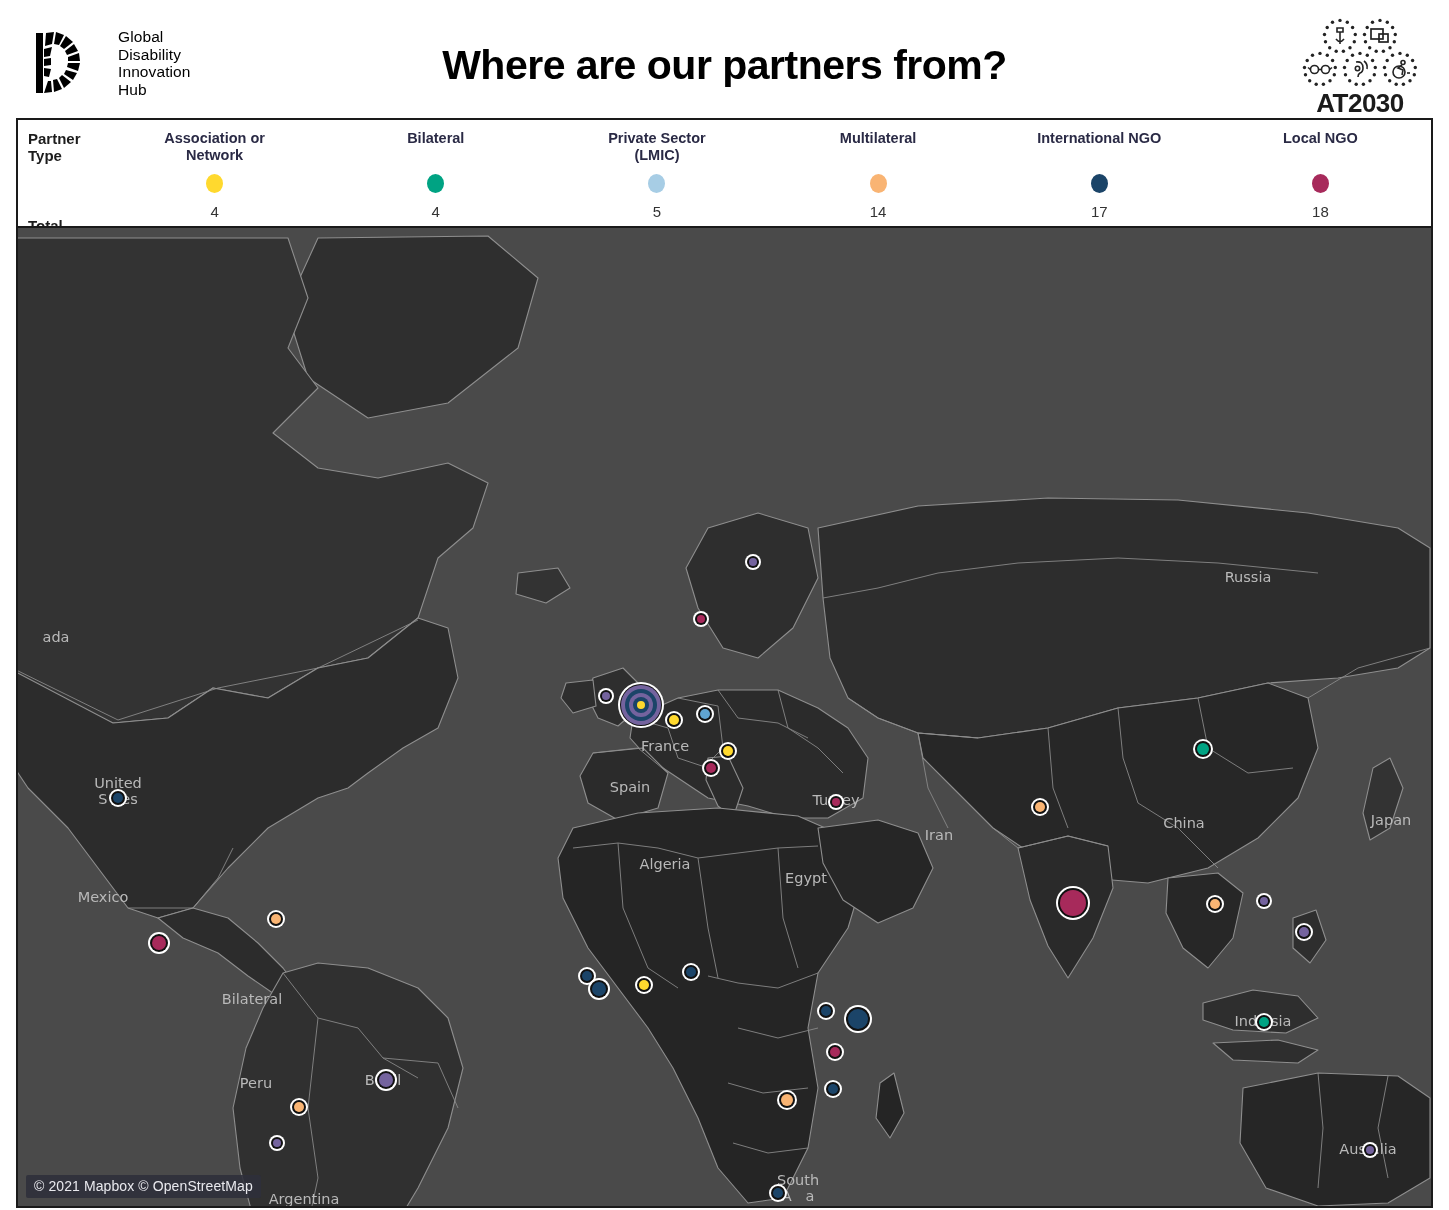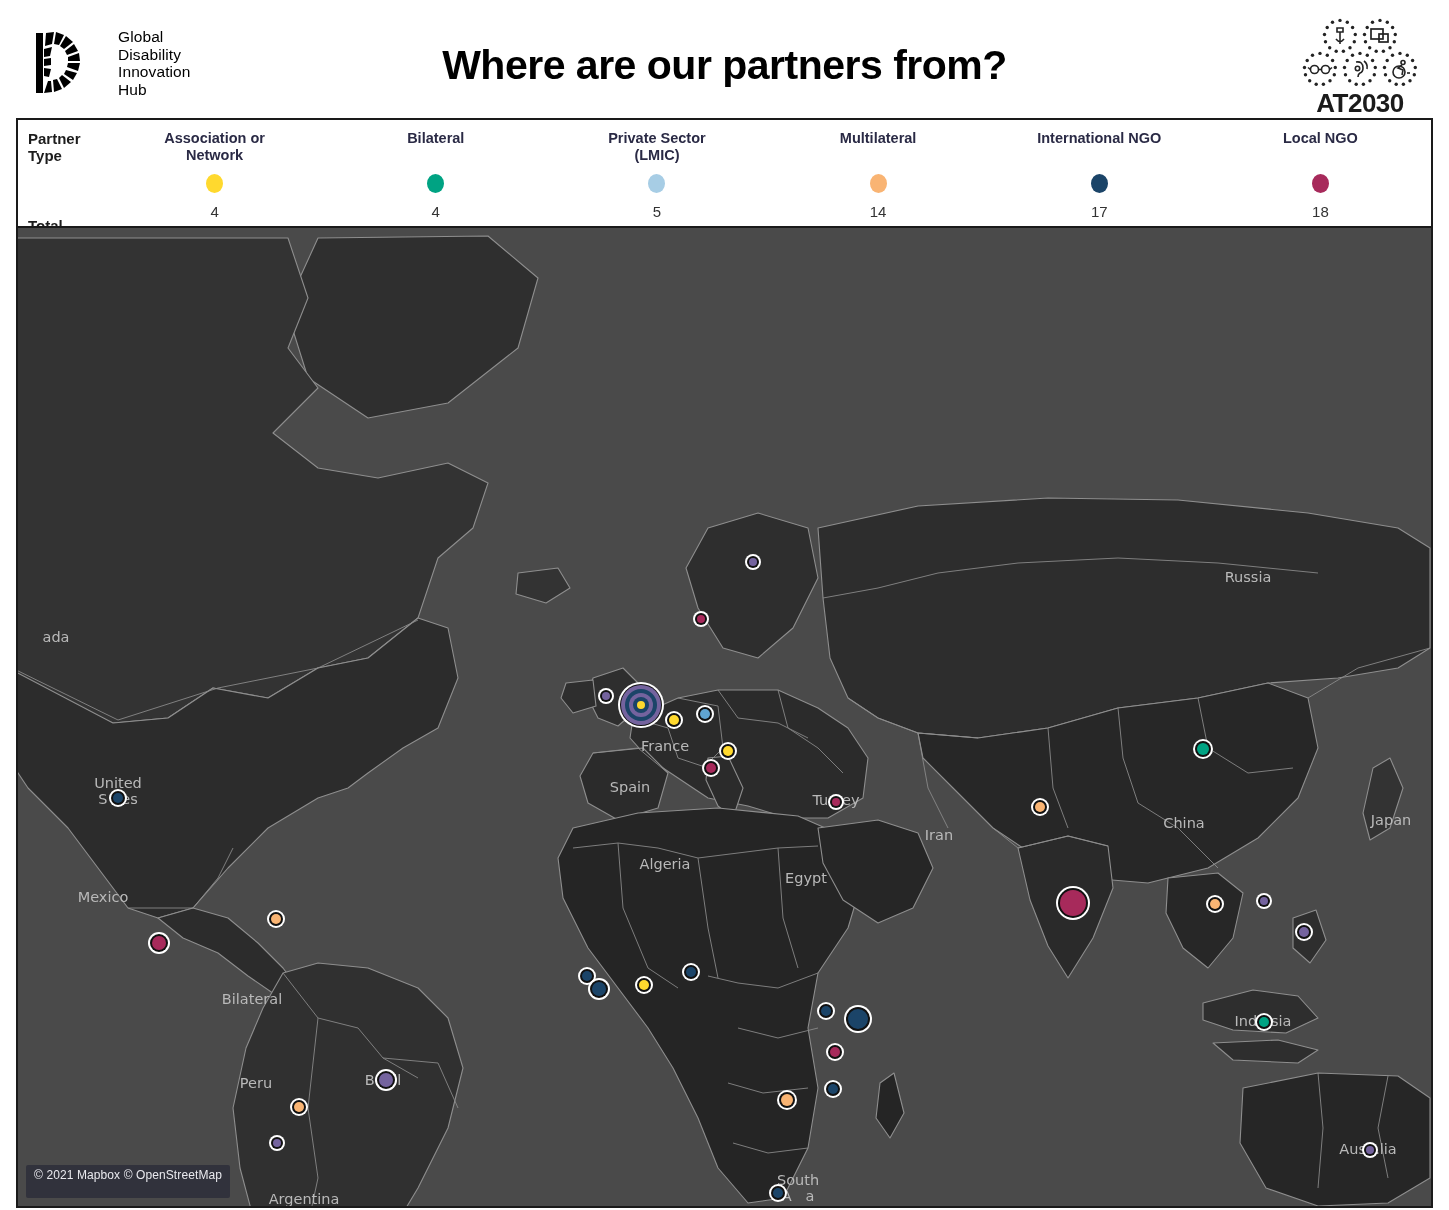--- a/index.html
+++ b/index.html
@@ -70,21 +70,21 @@
   }
   .marker .core {
     position: absolute; border-radius: 50%;
     left: 4px; right: 4px; top: 4px; bottom: 4px;
   }
   .mlayer { position: absolute; border-radius: 50%; }
 
   .attribution {
     position: absolute; left: 8px; bottom: 8px;
     background: rgba(45,47,58,.88); color: #e9e9ee;
-    font-size: 12px; padding: 3px 8px 16px; border-radius: 2px;
+    font-size: 14px; padding: 3px 8px 4px; border-radius: 2px;
     letter-spacing: .1px;
   }
 
   .maplabel {
     position: absolute; transform: translate(-50%, -50%);
     color: #b9b9b9; font-size: 14.5px; white-space: nowrap;
     font-family: "DejaVu Sans", sans-serif; pointer-events: none;
   }
   .maplabel.two { line-height: 16px; text-align: center; }
 </style>

